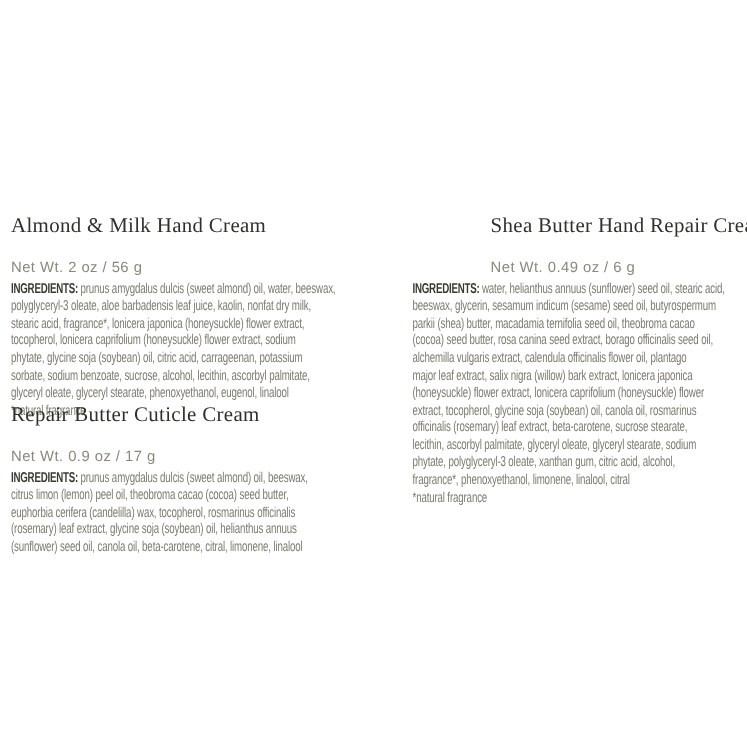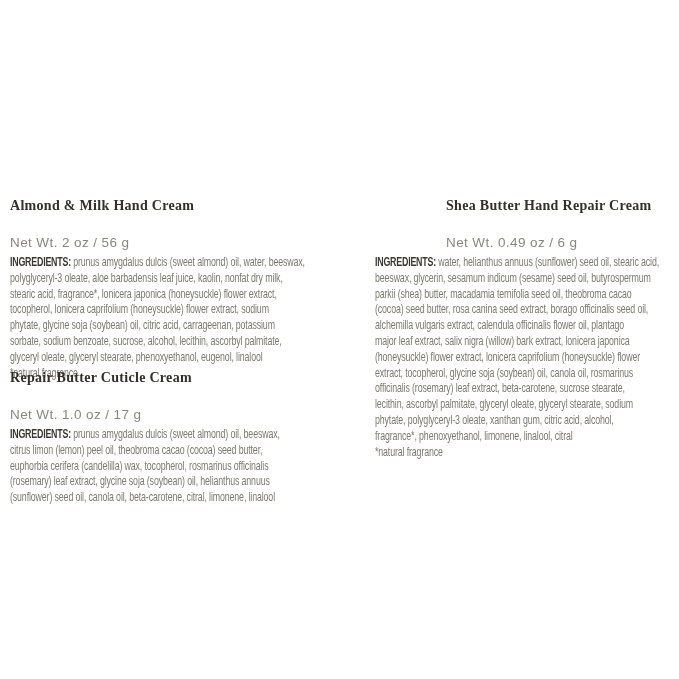--- a/index.html
+++ b/index.html
@@ -8,22 +8,22 @@
     position: relative;
     width: 679px;
     height: 679px;
     background: var(--background, #ffffff);
     overflow: hidden;
     font-family: "Liberation Sans", sans-serif;
   }
   .product { position: absolute; }
   .product-name {
     font-family: "Liberation Serif", serif;
-    font-weight: bold;
-    font-size: 14px;
+    font-weight: normal;
+    font-size: 19px;
     line-height: 20px;
     letter-spacing: 0.3px;
     color: var(--heading, #33302a);
     white-space: nowrap;
   }
   .net-weight {
     font-size: 13.5px;
     line-height: 17px;
     letter-spacing: 0.4px;
     color: var(--net-weight, #8a887c);
@@ -67,21 +67,21 @@
         <div class="ing-line">tocopherol, lonicera caprifolium (honeysuckle) flower extract, sodium</div>
         <div class="ing-line">phytate, glycine soja (soybean) oil, citric acid, carrageenan, potassium</div>
         <div class="ing-line">sorbate, sodium benzoate, sucrose, alcohol, lecithin, ascorbyl palmitate,</div>
         <div class="ing-line">glyceryl oleate, glyceryl stearate, phenoxyethanol, eugenol, linalool</div>
         <div class="ing-line">*natural fragrance</div>
       </div>
   </section>
 
   <section class="product" id="product-lemon">
     <h2 class="product-name">Repair Butter Cuticle Cream</h2>
-    <div class="net-weight">Net Wt. 1.0 oz / 17 g</div>
+    <div class="net-weight">Net Wt. 0.9 oz / 17 g</div>
     <div class="ingredients">
         <div class="ing-line"><span class="ing-label">INGREDIENTS: </span>prunus amygdalus dulcis (sweet almond) oil, beeswax,</div>
         <div class="ing-line">citrus limon (lemon) peel oil, theobroma cacao (cocoa) seed butter,</div>
         <div class="ing-line">euphorbia cerifera (candelilla) wax, tocopherol, rosmarinus officinalis</div>
         <div class="ing-line">(rosemary) leaf extract, glycine soja (soybean) oil, helianthus annuus</div>
         <div class="ing-line">(sunflower) seed oil, canola oil, beta-carotene, citral, limonene, linalool</div>
       </div>
   </section>
 
   <section class="product" id="product-shea">

